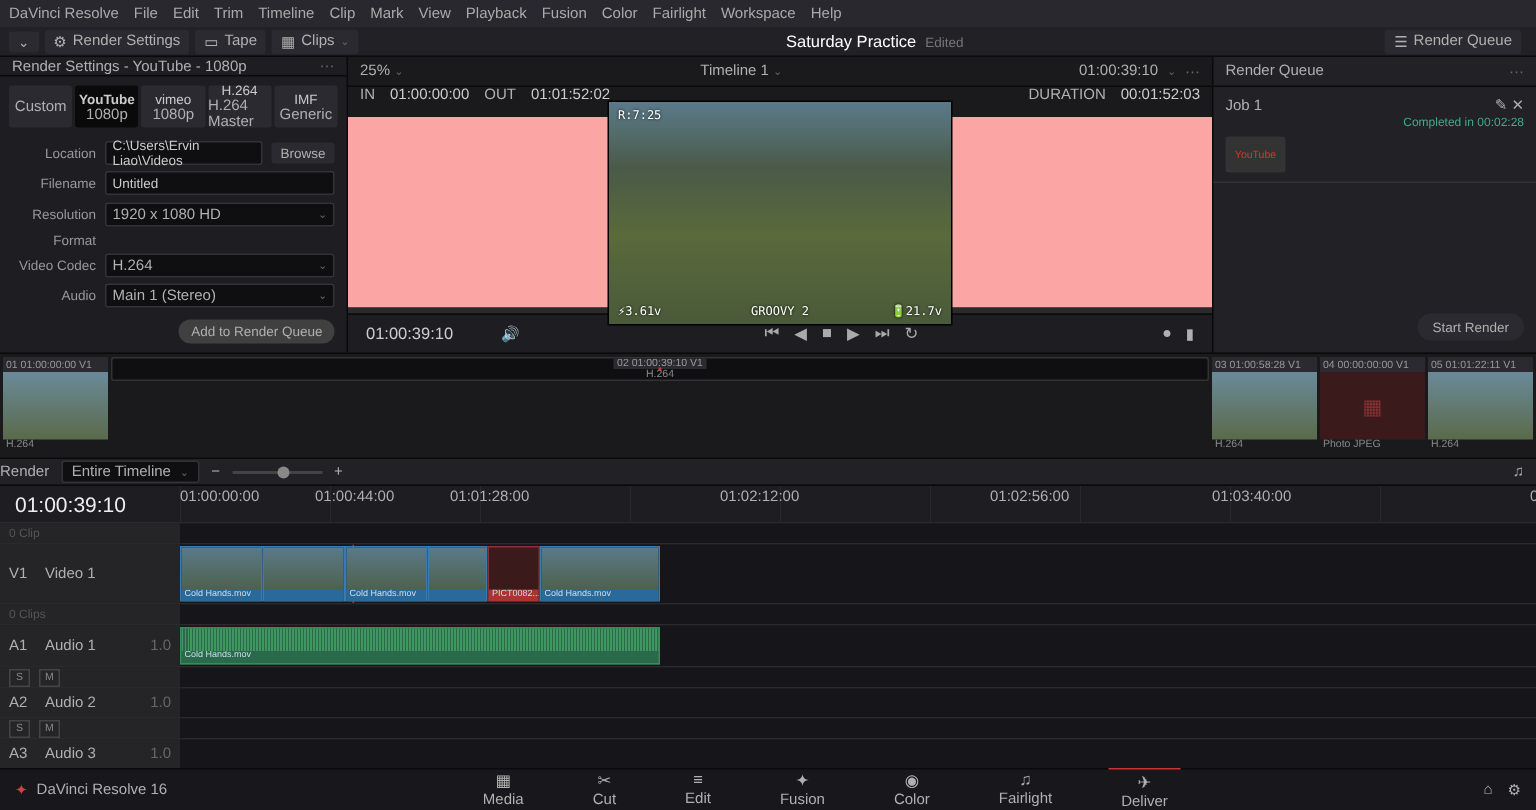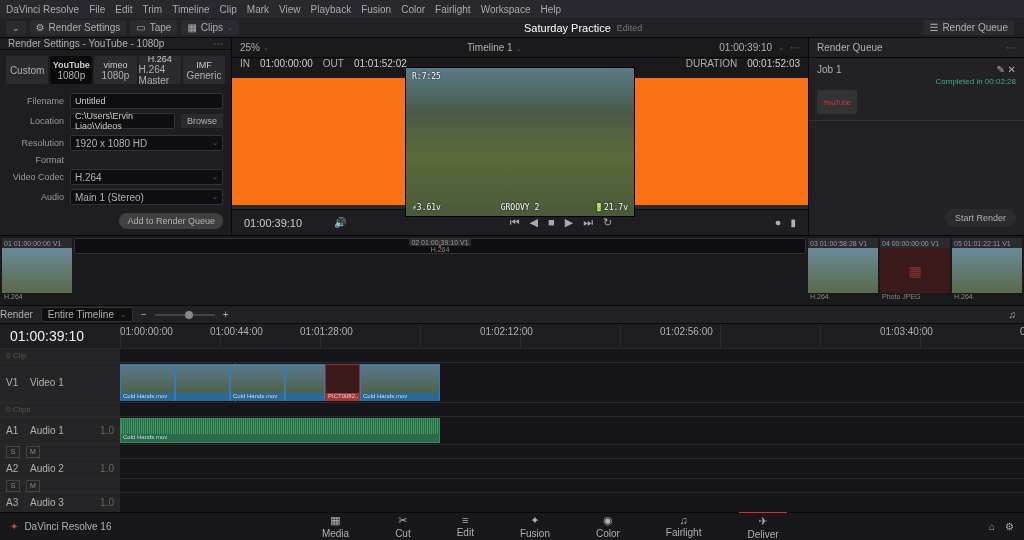--- a/index.html
+++ b/index.html
@@ -26,21 +26,21 @@
 .sel{flex:1;height:16px;background:#0f0f12;border:1px solid #333;border-radius:2px;padding:0 4px;font-size:9px;color:#ccc;display:flex;align-items:center;justify-content:space-between}
 .caret{font-size:7px;color:#666}
 .addq{margin:6px 8px 6px auto;padding:3px 8px;background:#404040;border-radius:10px;font-size:9px;width:fit-content}
 .center{flex:1;display:flex;flex-direction:column;background:#1a1a1d;min-width:0}
 .viewer-head{height:20px;display:flex;align-items:center;border-bottom:1px solid #0a0a0a;padding:0 8px;font-size:9px;color:#888}
 .vh-zoom{display:flex;align-items:center;gap:3px}
 .vh-center{flex:1;text-align:center;color:#ccc}
 .vh-right{display:flex;align-items:center;gap:6px}
 .tc-row{height:20px;display:flex;align-items:flex-start;padding:0 8px;font-size:9px;color:#888;gap:10px}
 .tc-row .tcv{color:#ccc}
-.viewer{flex:1;display:flex;align-items:center;justify-content:center;background:#f97316;min-height:0}
+.viewer{flex:1;display:flex;align-items:center;justify-content:center;background:#fca5a5;min-height:0}
 .video-frame{width:230px;height:150px;background:linear-gradient(180deg,#5a7a8a 0%,#4a5a48 30%,#5a6a3a 60%,#4a5a3a 100%);position:relative;border:1px solid #000}
 .osd{position:absolute;font-family:monospace;font-size:8px;color:#fff;text-shadow:0 0 2px #000}
 .transport{height:26px;display:flex;align-items:center;padding:0 12px;gap:10px;border-top:1px solid #0a0a0a;background:#1e1e22}
 .tc-big{font-size:11px;color:#ccc;width:80px}
 .trans-btns{flex:1;display:flex;justify-content:center;gap:10px}
 .trans-btns span{color:#aaa;font-size:11px}
 .right-panel{width:216px;background:#212126;border-left:1px solid #0a0a0a;display:flex;flex-direction:column}
 .job{padding:6px 8px;border-bottom:1px solid #333}
 .job-head{display:flex;align-items:center;justify-content:space-between;font-size:9px;color:#888}
 .job-status{font-size:8px;color:#4a8}
@@ -152,27 +152,27 @@
           <div class="top">H.264</div>
           <div>H.264 Master</div>
         </div>
         <div class="preset">
           <div class="top">IMF</div>
           <div>Generic</div>
         </div>
       </div>
     <div style="height:6px"></div>
     <div class="form-row">
-        <span class="lbl">Filename</span>
-        <div class="inp">Untitled</div>
-      </div>
-    <div class="form-row">
         <span class="lbl">Location</span>
         <div class="inp">C:\Users\Ervin Liao\Videos</div>
         <div class="brw">Browse</div>
+      </div>
+    <div class="form-row">
+        <span class="lbl">Filename</span>
+        <div class="inp">Untitled</div>
       </div>
     <div style="height:10px"></div>
     <div class="form-row">
         <span class="lbl">Resolution</span>
         <div class="sel">
           <span>1920 x 1080 HD</span>
           <span class="caret">⌄</span>
         </div>
       </div>
     <div class="form-row">
@@ -306,21 +306,21 @@
 
 <div class="timeline">
   <div class="tl-head">
     <div class="tl-tc">01:00:39:10</div>
     <div class="tl-ruler">
         <span style="left: 0px;">01:00:00:00</span>
         <span style="left: 90px;">01:00:44:00</span>
         <span style="left: 180px;">01:01:28:00</span>
         <span style="left: 360px;">01:02:12:00</span>
         <span style="left: 540px;">01:02:56:00</span>
-        <span style="left: 760px;">01:03:40:00</span>
+        <span style="left: 688px;">01:03:40:00</span>
         <span style="left: 900px;">01:04:24:00</span>
       </div>
   </div>
   <div class="track" style="height:14px">
       <div class="track-head" style="color:#555">0 Clip</div>
       <div class="track-body"></div>
     </div>
   <div class="track" style="height:40px">
     <div class="track-head">
         <span style="width:18px">V1</span>

